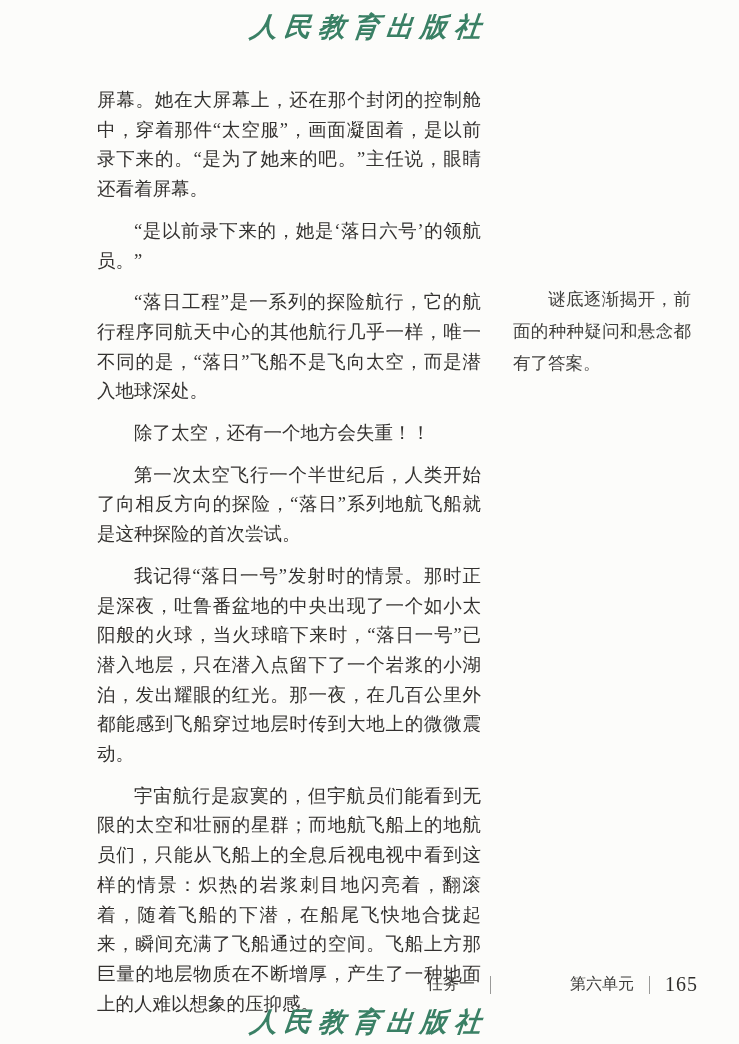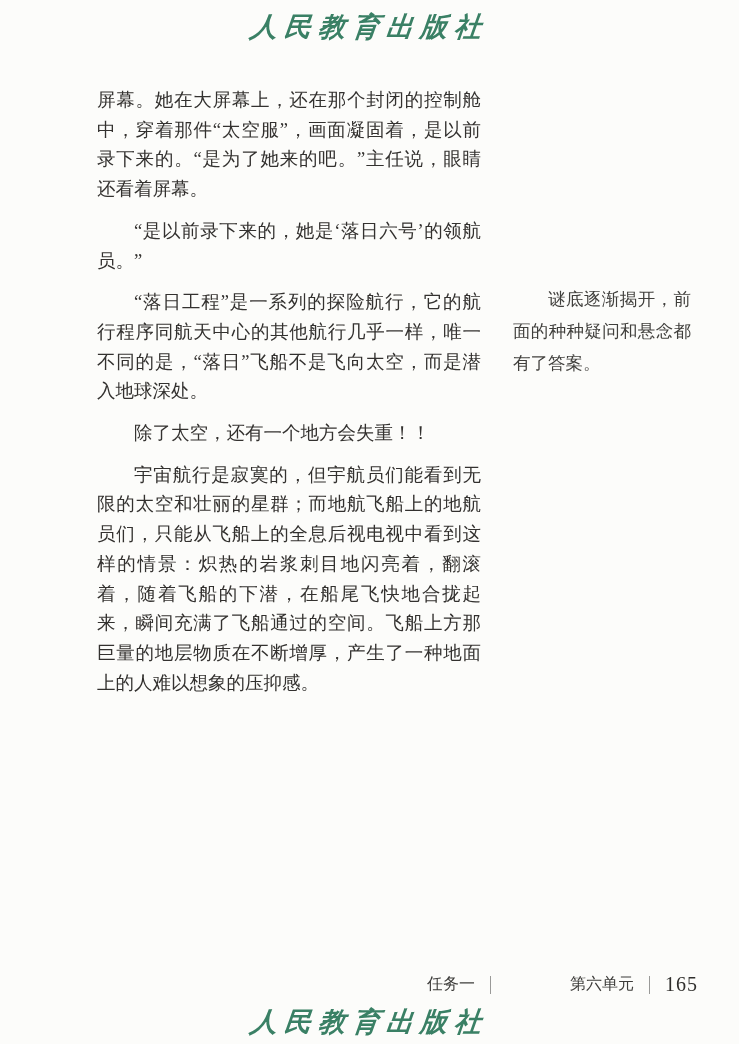--- a/index.html
+++ b/index.html
@@ -92,20 +92,22 @@
 
 <div class="page">
 
   <div class="brand-logo top">人民教育出版社</div>
 
   <div class="main-text">
       <p>屏幕。她在大屏幕上，还在那个封闭的控制舱中，穿着那件“太空服”，画面凝固着，是以前录下来的。“是为了她来的吧。”主任说，眼睛还看着屏幕。</p>
       <p class="indent">“是以前录下来的，她是‘落日六号’的领航员。”</p>
       <p class="indent">“落日工程”是一系列的探险航行，它的航行程序同航天中心的其他航行几乎一样，唯一不同的是，“落日”飞船不是飞向太空，而是潜入地球深处。</p>
       <p class="indent">除了太空，还有一个地方会失重！！</p>
+      <p class="indent">第一次太空飞行一个半世纪后，人类开始了向相反方向的探险，“落日”系列地航飞船就是这种探险的首次尝试。</p>
+      <p class="indent">我记得“落日一号”发射时的情景。那时正是深夜，吐鲁番盆地的中央出现了一个如小太阳般的火球，当火球暗下来时，“落日一号”已潜入地层，只在潜入点留下了一个岩浆的小湖泊，发出耀眼的红光。那一夜，在几百公里外都能感到飞船穿过地层时传到大地上的微微震动。</p>
       <p class="indent">宇宙航行是寂寞的，但宇航员们能看到无限的太空和壮丽的星群；而地航飞船上的地航员们，只能从飞船上的全息后视电视中看到这样的情景：炽热的岩浆刺目地闪亮着，翻滚着，随着飞船的下潜，在船尾飞快地合拢起来，瞬间充满了飞船通过的空间。飞船上方那巨量的地层物质在不断增厚，产生了一种地面上的人难以想象的压抑感。</p>
     </div>
 
   <div class="side-note">谜底逐渐揭开，前面的种种疑问和悬念都有了答案。</div>
 
   <div class="footer-row">
     <span>任务一</span>
     <span class="footer-sep"></span>
     <span class="footer-spacer"></span>
     <span>第六单元</span>

